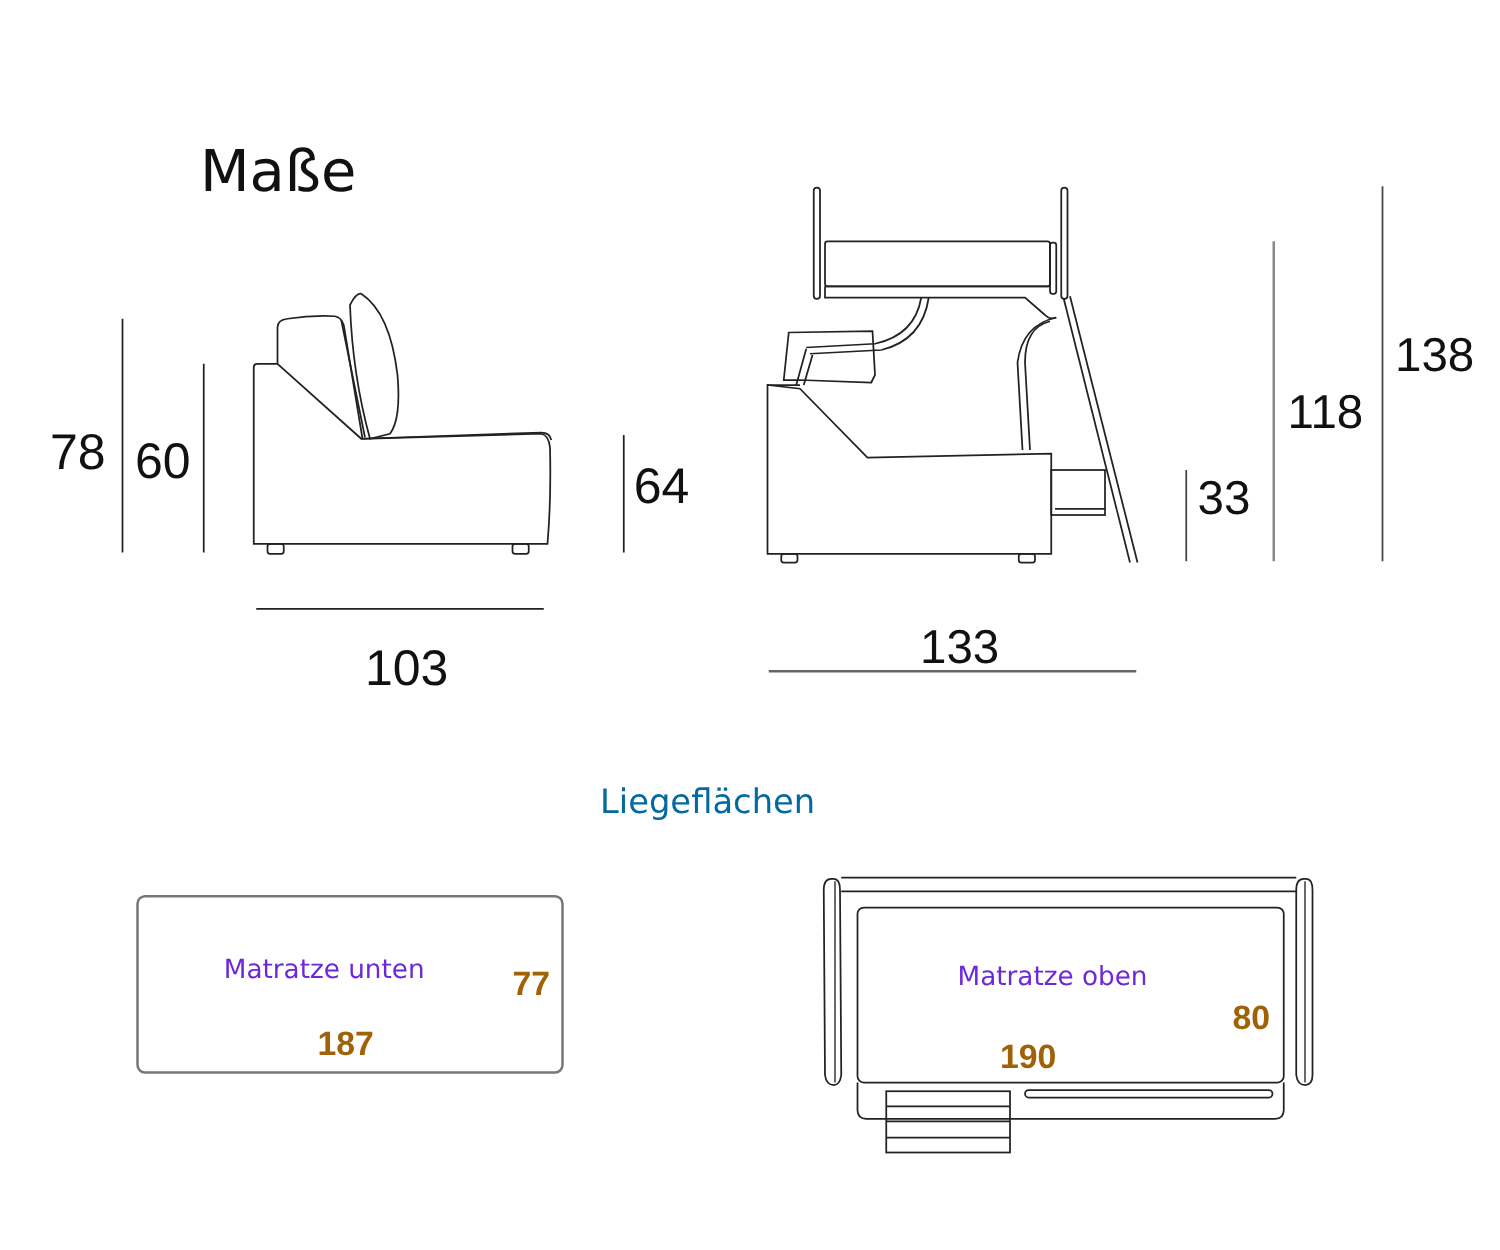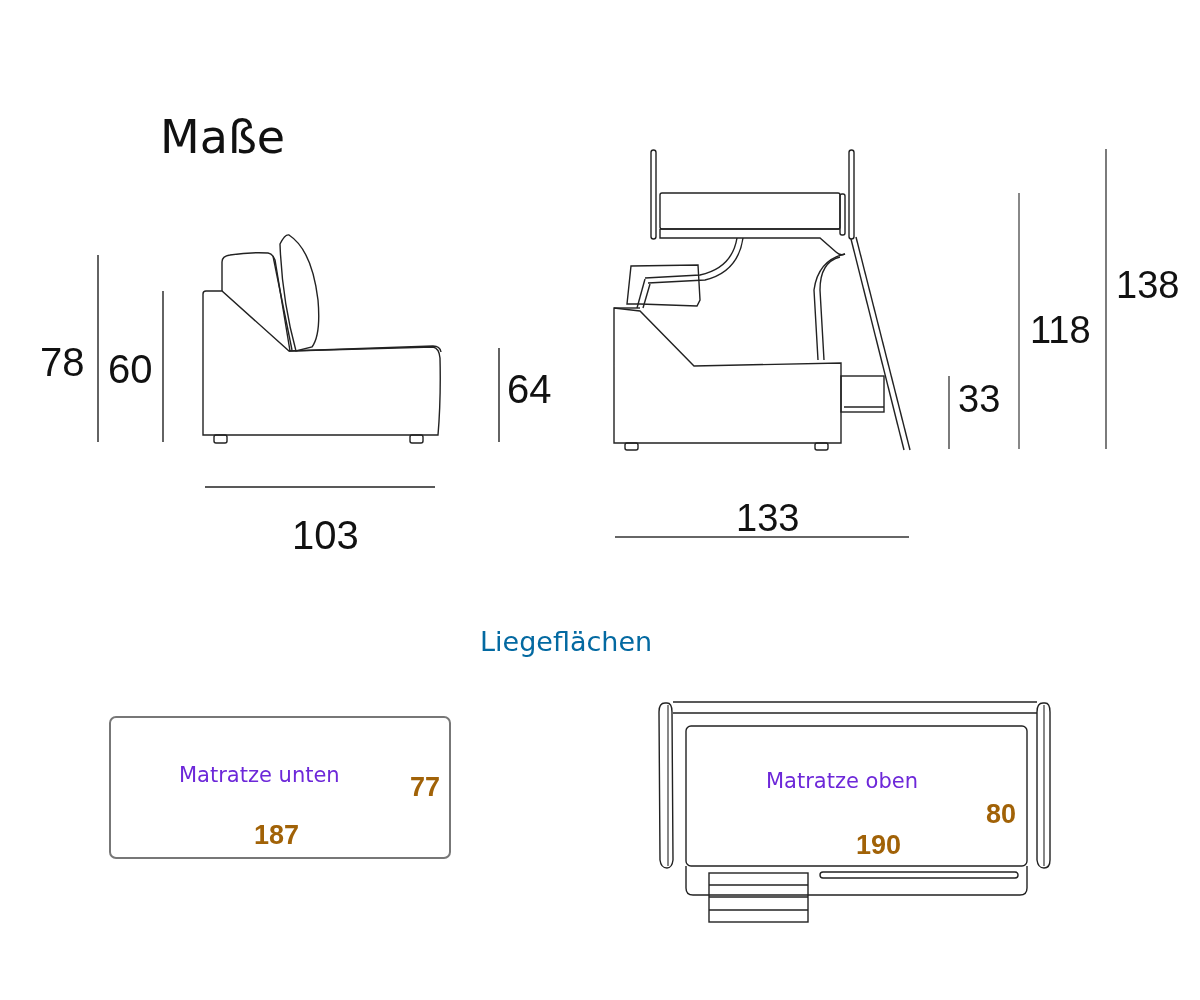--- a/index.html
+++ b/index.html
@@ -118,13 +118,13 @@
 <div class="abs dim" style="left:736px; top:499px; font-size:38px;">133</div>
 
 <div class="abs subtitle">Liegeflächen</div>
 
 <div class="abs mlabel" style="left:179px; top:763px;">Matratze unten</div>
 <div class="abs mdim" style="left:410px; top:772px;">77</div>
 <div class="abs mdim" style="left:254px; top:820px;">187</div>
 
 <div class="abs mlabel" style="left:766px; top:769px;">Matratze oben</div>
 <div class="abs mdim" style="left:986px; top:782px;margin-top:17px;">80</div>
-<div class="abs mdim" style="left:856px; top:830px;">190</div>
+<div class="abs mdim" style="left:800px; top:830px;">190</div>
 
 </body></html>

